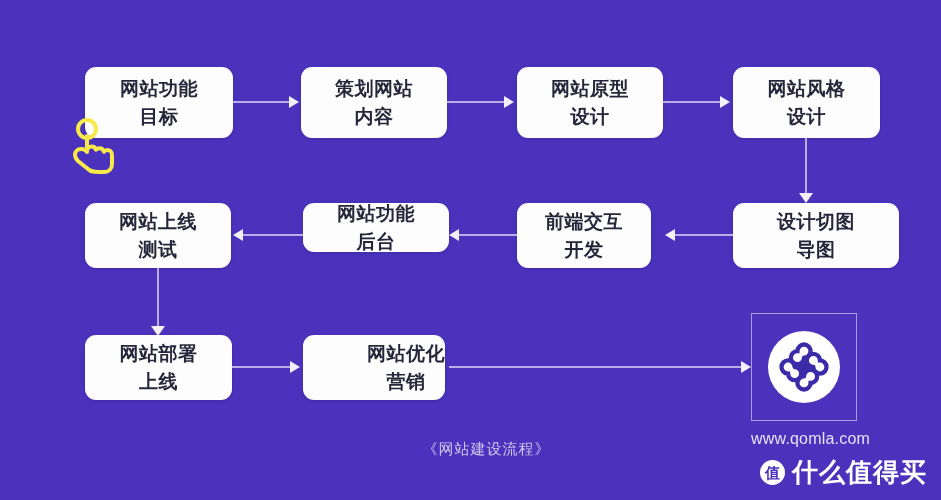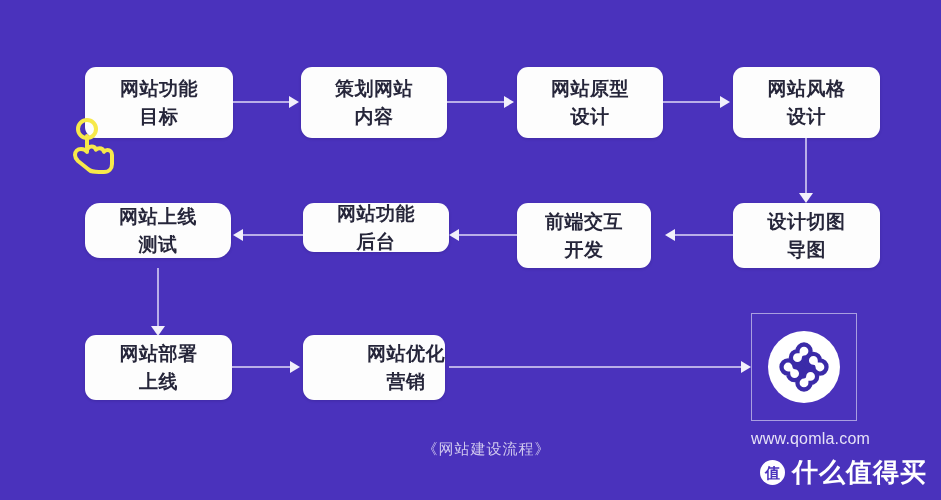--- a/index.html
+++ b/index.html
@@ -132,21 +132,21 @@
   <div class="arrow right" style="left:720px;top:96px;"></div>
 
   <div class="node" style="left:733px;top:67px;width:147px;height:71px;">
     <span>网站风格
 设计</span>
   </div>
 
   <div class="vline" style="left:805px;top:138px;height:58px;"></div>
   <div class="arrow down" style="left:799px;top:193px;"></div>
 
-  <div class="node" style="left:733px;top:203px;width:147px;height:65px;">
+  <div class="node" style="left:733px;top:203px;width:166px;height:65px;">
     <span>设计切图
 导图</span>
   </div>
 
   <div class="hline" style="left:673px;top:234px;width:60px;"></div>
   <div class="arrow left" style="left:665px;top:229px;"></div>
 
   <div class="node" style="left:517px;top:203px;width:134px;height:65px;">
     <span>前端交互
 开发</span>
@@ -156,21 +156,21 @@
   <div class="arrow left" style="left:449px;top:229px;"></div>
 
   <div class="node" style="left:303px;top:203px;width:146px;height:49px;">
     <span>网站功能
 后台</span>
   </div>
 
   <div class="hline" style="left:241px;top:234px;width:62px;"></div>
   <div class="arrow left" style="left:233px;top:229px;"></div>
 
-  <div class="node" style="left:85px;top:203px;width:146px;height:55px;border-radius:15px;">
+  <div class="node" style="left:85px;top:203px;width:146px;height:65px;">
     <span>网站上线
 测试</span>
   </div>
 
   <div class="vline" style="left:157px;top:268px;height:61px;"></div>
   <div class="arrow down" style="left:151px;top:326px;"></div>
 
   <div class="node" style="left:85px;top:335px;width:147px;height:65px;">
     <span>网站部署
 上线</span>

